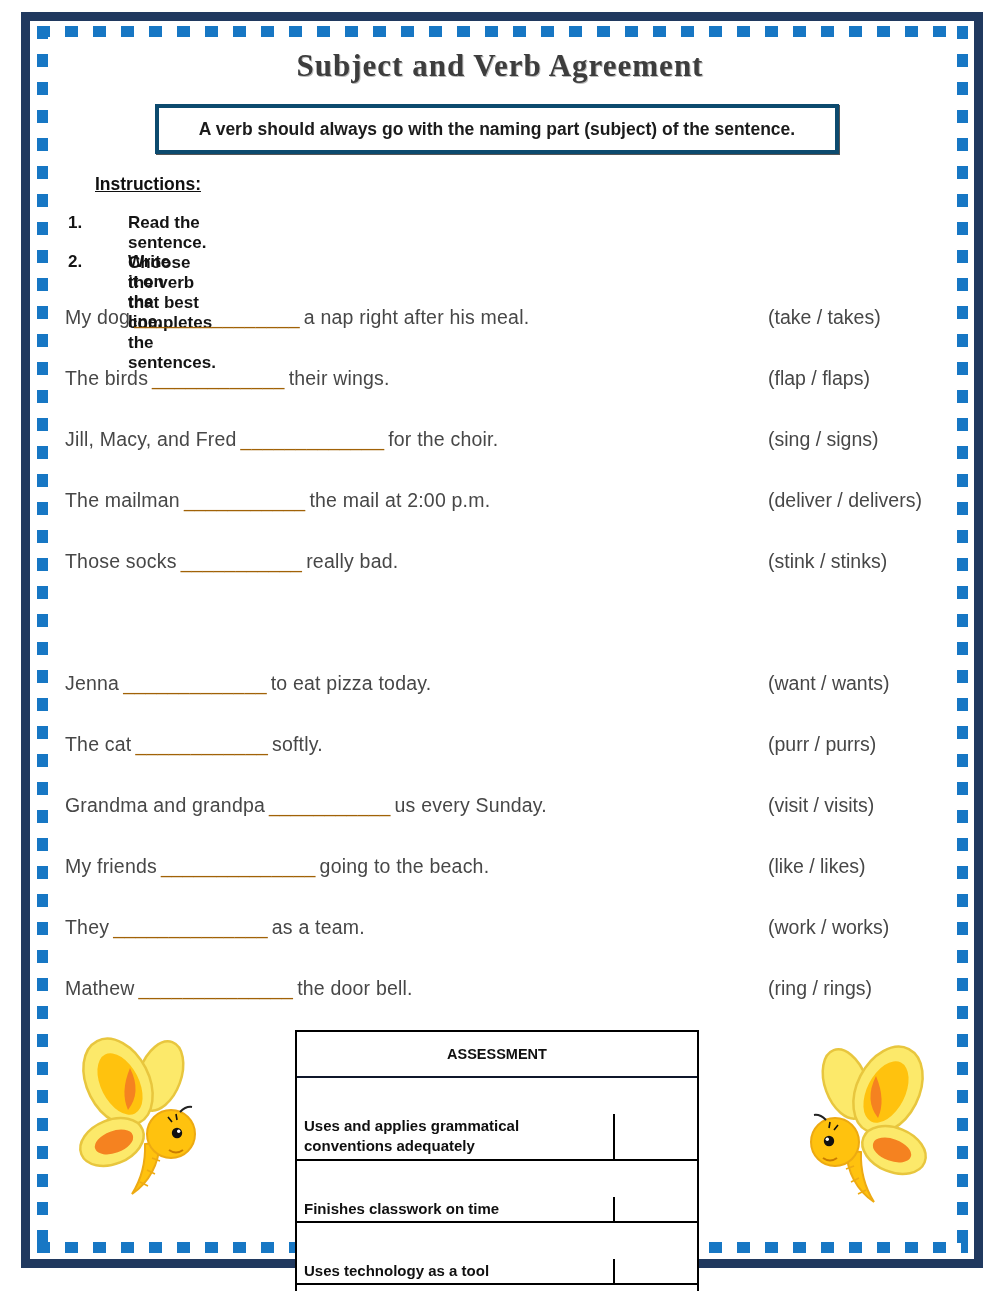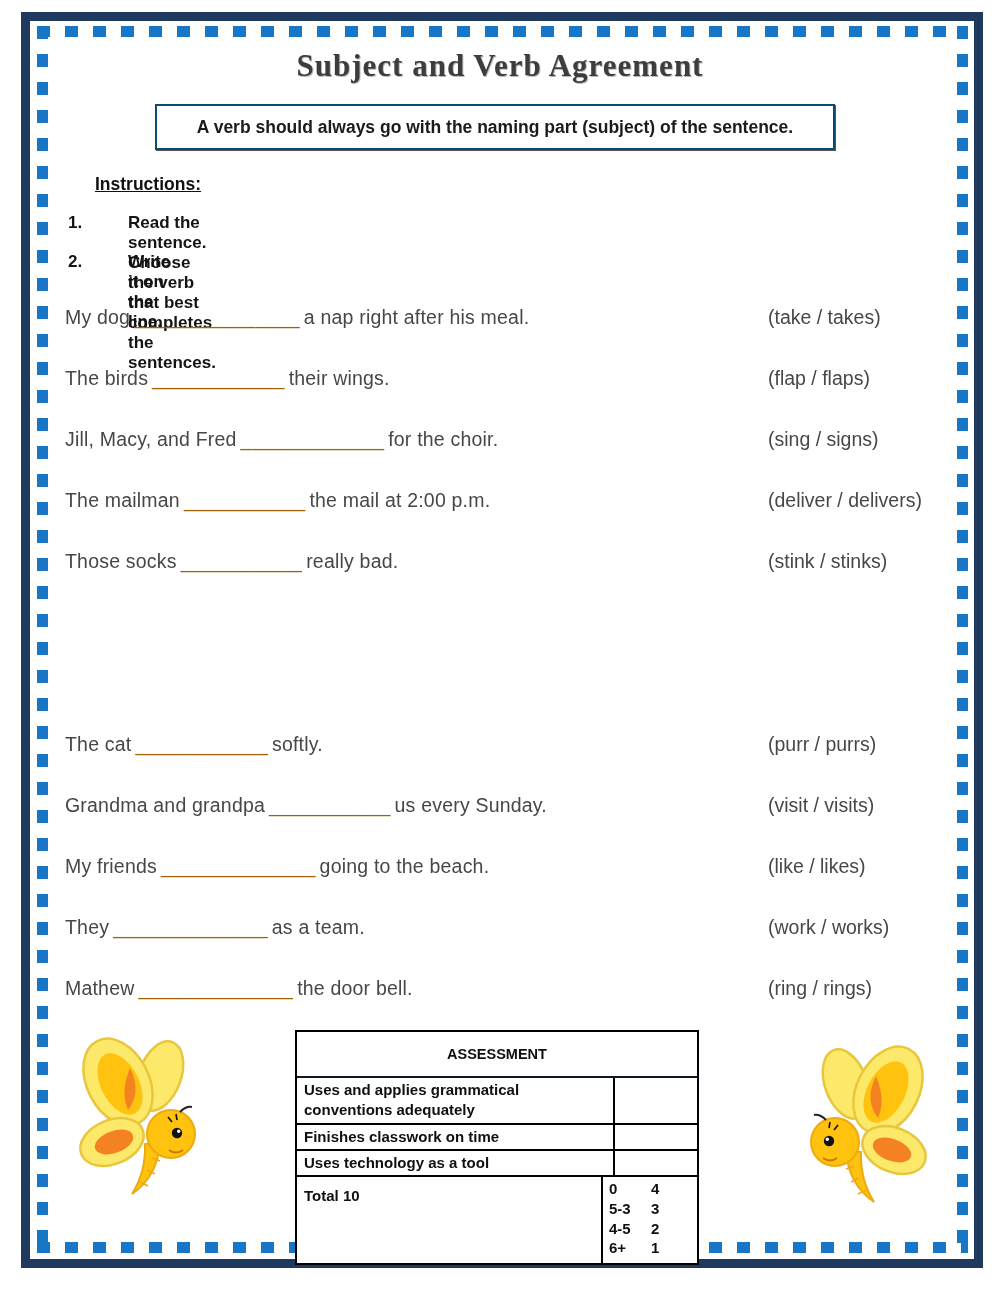--- a/index.html
+++ b/index.html
@@ -25,21 +25,21 @@
   }
   .dash-left{ left:0; } .dash-right{ right:0; }
 
   .title {
     position:absolute; top:48px; left:0; width:100%; text-align:center;
     font-family:"Liberation Serif", serif; font-weight:bold; font-size:31px;
     color:#3d3d3d; letter-spacing:1px; text-shadow:1px 1px 0 rgba(130,130,130,.55);
   }
   .rule-box {
     position:absolute; left:155px; top:104px; width:676px; height:42px;
-    border:2px solid #0c4a6e; box-shadow:1px 1px 0 #555;
+    border:4px solid #0c4a6e; box-shadow:1px 1px 0 #555;
     display:flex; align-items:center; justify-content:center;
     font-weight:bold; font-size:17.5px; color:#1b1b1b; background:#fff;
   }
   .instructions-heading {
     position:absolute; left:95px; top:174px;
     font-weight:bold; font-size:17.5px; color:#101010; text-decoration:underline;
   }
   .instr-item { position:absolute; font-weight:bold; font-size:17px; color:#141414; }
   .instr-num  { position:absolute; left:68px; width:40px; }
   .instr-text { position:absolute; left:128px; }
@@ -49,21 +49,21 @@
   .blank { margin:0 4px; color:#a16207; }
   .q-choices { position:absolute; left:703px; top:0; white-space:nowrap; }
 
   
   .assess {
     position:absolute; left:295px; top:1030px; width:400px;
     border:2px solid #000; font-weight:bold; color:#101010; font-size:15px;
     background:#fff;
   }
   .a-header { text-align:center; border-bottom:2px solid #0f172a; padding:14px 0; font-size:14.5px; }
-  .a-row { display:flex; border-bottom:2px solid #000; }
+  .a-row { display:flex; border-bottom:2px solid #000;margin-top:36px; }
   .a-row:last-child { border-bottom:none; }
   .a-label { flex:1; padding:2px 7px; border-right:2px solid #000; line-height:1.35; }
   .a-score { width:82px; }
   .a-total-label { flex:1; padding:10px 7px; border-right:2px solid #000; }
   .a-scale { width:82px; padding:2px 6px; }
   .scale-line { display:flex; line-height:1.32; }
   .scale-range { width:42px; }
 
   .butterfly { position:absolute; width:152px; height:172px; }
   .butterfly.left  { left:68px;  top:1030px; }
@@ -111,20 +111,24 @@
     <span class="q-text"><span>Jill, Macy, and Fred</span><span class="blank">_____________</span><span>for the choir.</span></span>
     <span class="q-choices">(sing / signs)</span>
   </div>
   <div class="q-row" style="top:489px">
     <span class="q-text"><span>The mailman</span><span class="blank">___________</span><span>the mail at 2:00 p.m.</span></span>
     <span class="q-choices">(deliver / delivers)</span>
   </div>
   <div class="q-row" style="top:550px">
     <span class="q-text"><span>Those socks</span><span class="blank">___________</span><span>really bad.</span></span>
     <span class="q-choices">(stink / stinks)</span>
+  </div>
+  <div class="q-row" style="top:672px">
+    <span class="q-text"><span>Jenna</span><span class="blank">_____________</span><span>to eat pizza today.</span></span>
+    <span class="q-choices">(want / wants)</span>
   </div>
   <div class="q-row" style="top:733px">
     <span class="q-text"><span>The cat</span><span class="blank">____________</span><span>softly.</span></span>
     <span class="q-choices">(purr / purrs)</span>
   </div>
   <div class="q-row" style="top:794px">
     <span class="q-text"><span>Grandma and grandpa</span><span class="blank">___________</span><span>us every Sunday.</span></span>
     <span class="q-choices">(visit / visits)</span>
   </div>
   <div class="q-row" style="top:855px">

